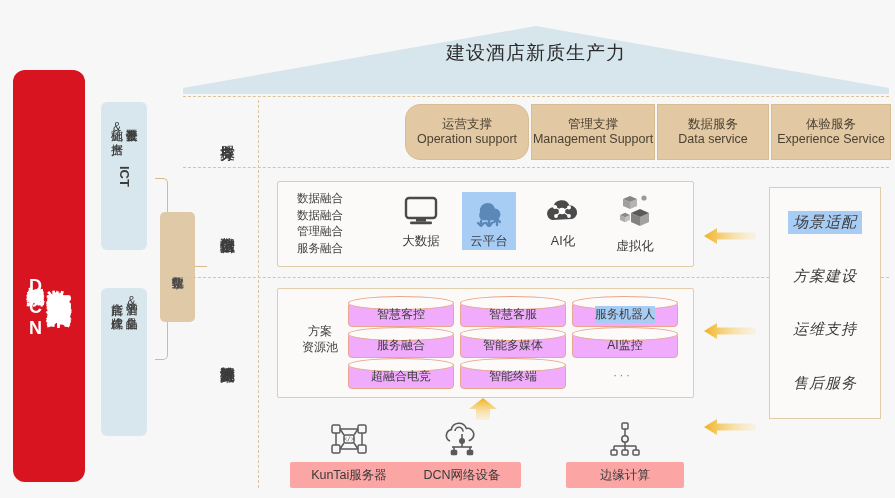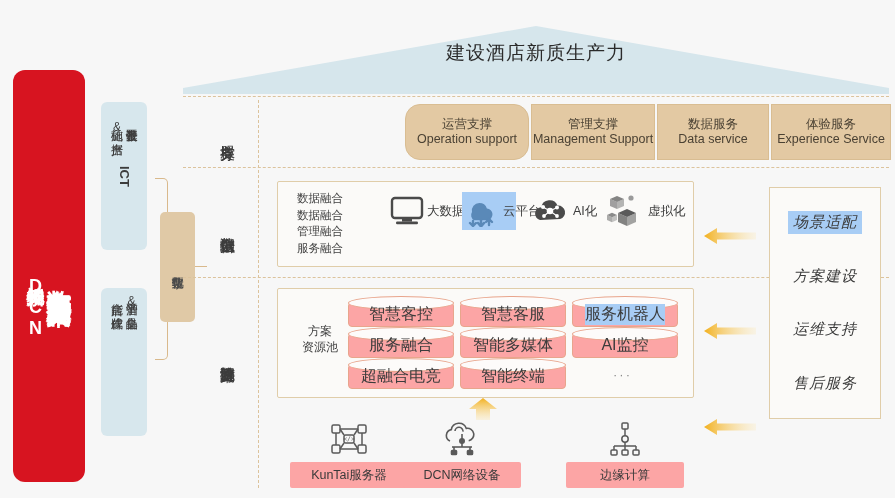--- a/index.html
+++ b/index.html
@@ -94,36 +94,36 @@
 
   
   .panel{
     position:absolute;border:1px solid #e0cda9;background:#fbfaf8;border-radius:2px;
   }
   .fusion-text{
     position:absolute;left:297px;top:190px;font-size:11.5px;line-height:1.45;
     color:#3f3f3f;text-align:left;
   }
   .icon-cell{
-    position:absolute;width:62px;display:flex;align-items:center;gap:3px;
+    position:absolute;width:62px;display:flex;flex-direction:column;align-items:center;gap:3px;
   }
   .icon-cell .glyph{height:38px;display:flex;align-items:center;justify-content:center;}
   .icon-cell .cap{font-size:12.5px;color:#3c3c3c;white-space:nowrap;}
   .hl{background:#a8cdf5;}
 
   
   .pool-label{
     position:absolute;left:293px;top:323px;width:54px;text-align:center;
     font-size:12px;line-height:1.35;color:#3f3f3f;
   }
   .cyl{
     position:absolute;width:104px;height:23px;
-    border:1.2px solid #e8a58c;border-radius:4px;background:#fca5a5;
+    border:1.2px solid #e8a58c;border-radius:4px;background:#f0abfc;
     display:flex;align-items:center;justify-content:center;
-    font-size:16px;color:#3c3c3c;white-space:nowrap;
+    font-size:12px;color:#3c3c3c;white-space:nowrap;
   }
   .cyl::before{
     content:"";position:absolute;left:-1.2px;top:-7px;width:104px;height:12px;
     border:1.2px solid #e8a58c;border-radius:50%;background:#fdfbfa;
     box-sizing:content-box;
   }
   .cyl .lbl{position:relative;z-index:2;}
   .ellipsis{
     position:absolute;font-size:13px;color:#8a8a8a;letter-spacing:2px;
   }

